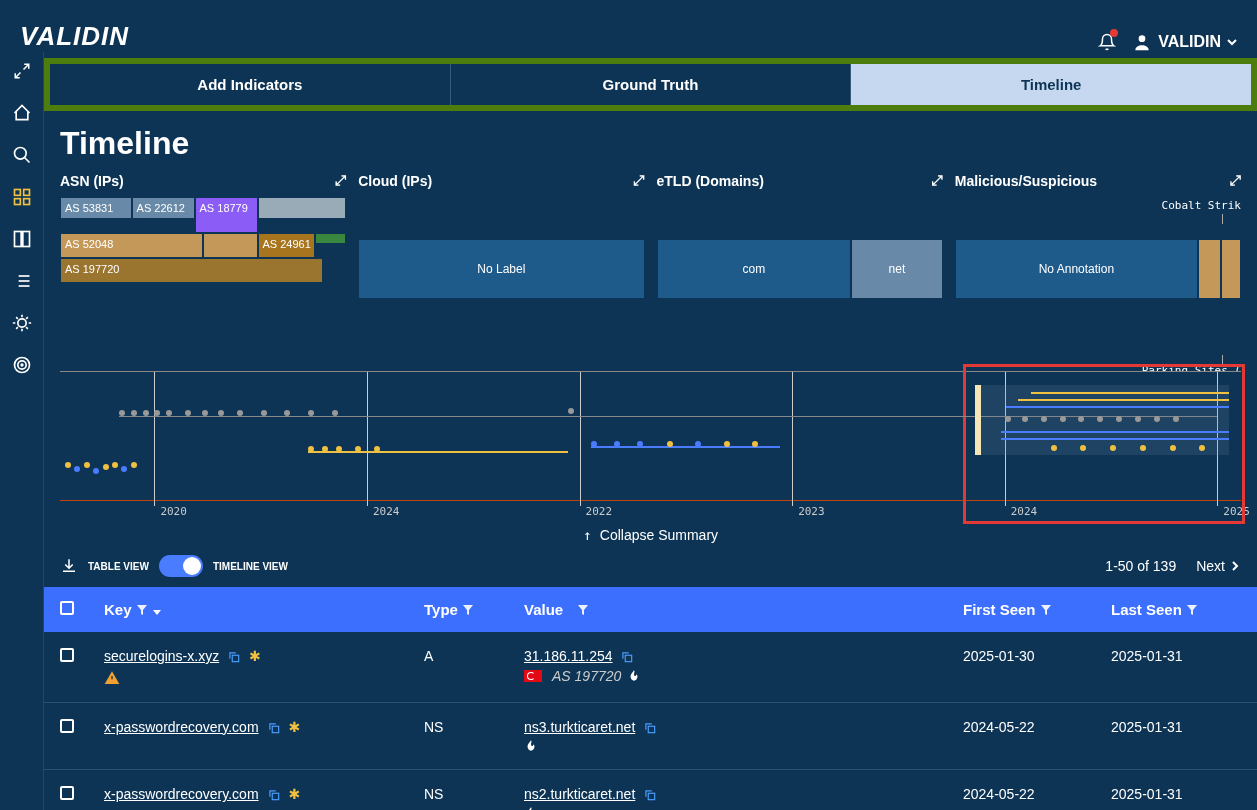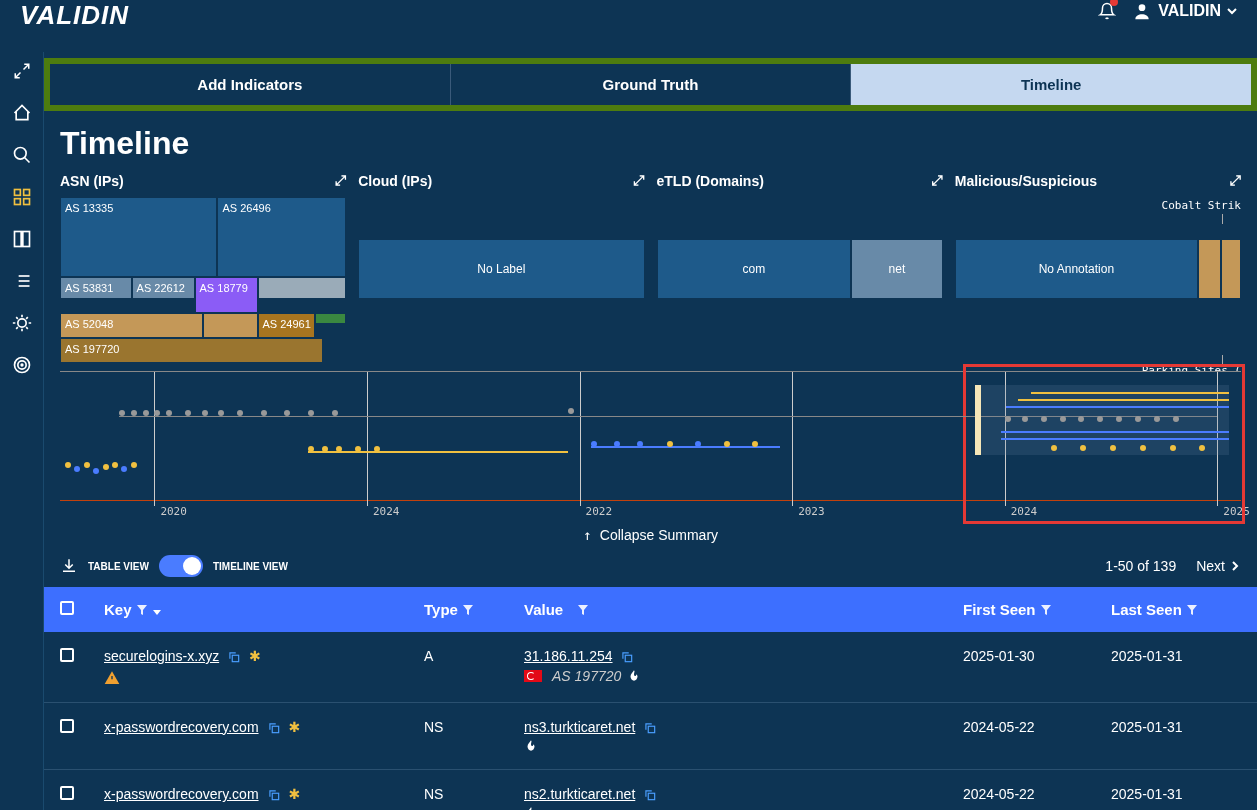--- a/index.html
+++ b/index.html
@@ -1,20 +1,20 @@
 <!DOCTYPE html>
 <html><head>
 <meta charset="utf-8">
 <style>
 * { margin: 0; padding: 0; box-sizing: border-box; font-family: Arial, sans-serif; }
 body { background: #0d3454; color: #fff; overflow: hidden; }
 .app { display: flex; height: 810px; width: 1257px; }
 
 
-.header { position: fixed; top: 0; left: 0; right: 0; height: 52px; background: #0d3454; display: flex; align-items: flex-start; padding: 0 20px; z-index: 10; }
+.header { position: fixed; top: 0; left: 0; right: 0; height: 52px; background: #0d3454; display: flex; align-items: flex-end; padding: 0 20px; z-index: 10; }
 .logo { font-size: 26px; font-weight: 900; font-style: italic; letter-spacing: 1px; }
 .header-right { margin-left: auto; display: flex; align-items: center; gap: 16px; }
 .bell { position: relative; font-size: 18px; cursor: pointer; }
 .bell-dot { position: absolute; top: -2px; right: -2px; width: 8px; height: 8px; background: #e53935; border-radius: 50%; }
 .user-menu { display: flex; align-items: center; gap: 6px; font-weight: bold; cursor: pointer; }
 .user-icon { width: 20px; height: 20px; }
 
 
 .sidebar { width: 44px; background: #0d3454; padding-top: 60px; display: flex; flex-direction: column; align-items: center; gap: 20px; border-right: 1px solid #1a4a6e; }
 .sidebar-icon { width: 22px; height: 22px; cursor: pointer; color: #fff; display: flex; align-items: center; justify-content: center; }
@@ -204,24 +204,20 @@
     <div class="page-title">Timeline</div>
 
     <div class="panels">
       <div class="panel">
         <div class="panel-header">
             <span>ASN (IPs)</span>
             <span class="expand-icon">⤢</span>
           </div>
         <div class="treemap">
           <div class="tm-row">
-              <div class="tm-cell tm1">AS 13335</div>
-              <div class="tm-cell tm2">AS 26496</div>
-            </div>
-          <div class="tm-row">
               <div class="tm-cell tm3">AS 53831</div>
               <div class="tm-cell tm4">AS 22612</div>
               <div class="tm-cell tm5">AS 18779</div>
               <div class="tm-cell tm6"></div>
             </div>
           <div class="tm-row">
               <div class="tm-cell tm7">AS 52048</div>
               <div class="tm-cell tm8"></div>
               <div class="tm-cell tm9">AS 24961</div>
               <div class="tm-cell tm10"></div>

